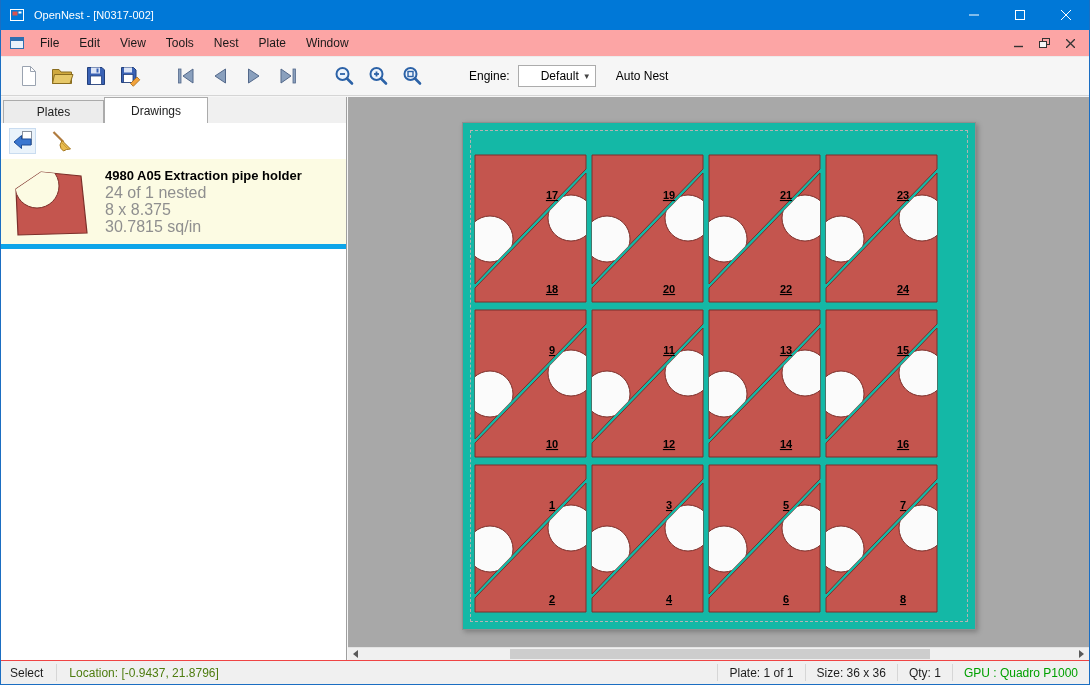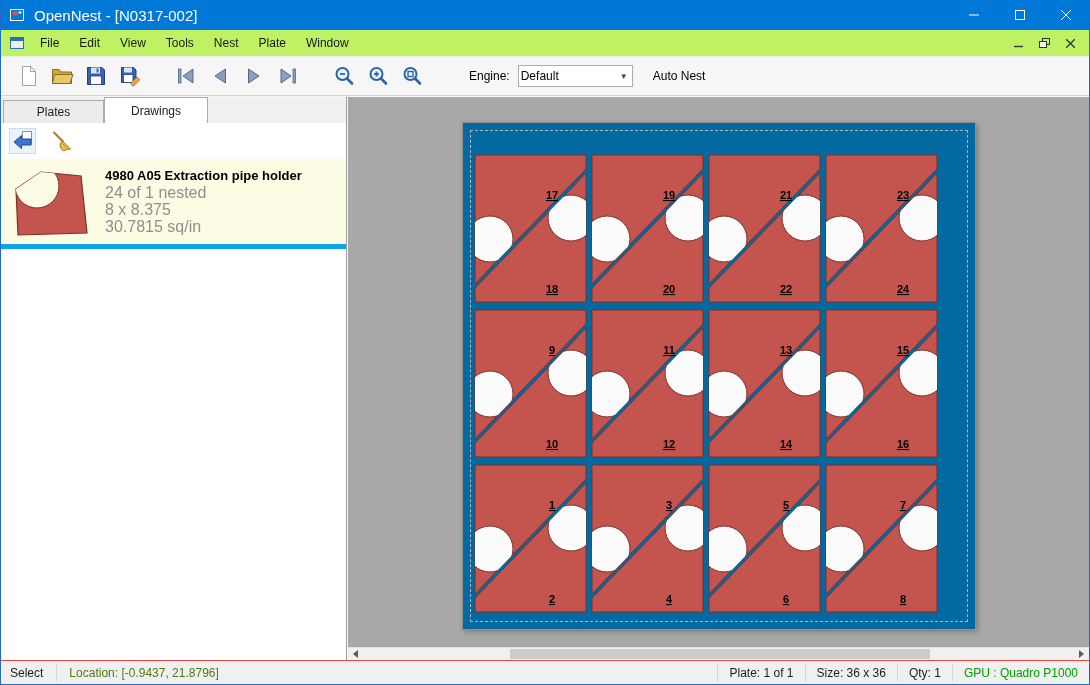--- a/index.html
+++ b/index.html
@@ -3,37 +3,37 @@
 <meta charset="utf-8">
 <style>
   *{box-sizing:border-box;margin:0;padding:0;}
   html,body{width:1090px;height:685px;}
   body{font-family:"Liberation Sans",sans-serif;overflow:hidden;background:#fff;}
   #win{position:relative;width:1090px;height:685px;border:1px solid #1b6ec2;border-top:none;background:#f6f6f6;}
 
   
   .titlebar{height:30px;background:var(--titlebar,#0078d7);display:flex;align-items:center;color:#fff;}
   .app-icon{width:16px;height:16px;margin:0 9px 0 8px;flex:none;}
-  .title-text{font-size:15px;}
+  .title-text{font-size:11px;}
   .caption-btns{margin-left:auto;display:flex;height:30px;}
   .cap-btn{width:46px;display:flex;align-items:center;justify-content:center;}
 
   
-  .menubar{height:26px;background:#bef264;display:flex;align-items:center;}
+  .menubar{height:26px;background:#fca5a5;display:flex;align-items:center;}
   .mdi-icon{width:16px;height:16px;margin:0 5px 0 8px;flex:none;}
   .menu-item{font-size:12px;padding:0 10px;height:100%;display:flex;align-items:center;color:#1a1a1a;cursor:default;}
   .mdi-btns{margin-left:auto;display:flex;align-items:center;margin-right:6px;}
   .mdi-btn{width:26px;height:22px;display:flex;align-items:center;justify-content:center;}
 
   
   .toolbar{height:40px;background:#f6f6f6;border-bottom:1px solid #d5d5d5;border-top:1px solid #ececec;display:flex;align-items:center;padding-left:10px;}
   .tool-btn{width:34px;height:32px;display:flex;align-items:center;justify-content:center;border-radius:3px;flex:none;}
   .gap{margin-left:22px;}
   .engine-label{margin-left:40px;font-size:12px;font-weight:normal;}
-  .engine-combo{margin-left:8px;width:115px;height:22px;border:1px solid #acacac;background:#fff;display:flex;align-items:center;font-size:12px;padding-left:2px;}
+  .engine-combo{margin-left:8px;width:78px;height:22px;border:1px solid #acacac;background:#fff;display:flex;align-items:center;font-size:12px;padding-left:22px;}
   .combo-arrow{margin-left:auto;width:16px;height:100%;display:flex;align-items:center;justify-content:center;font-size:8px;color:#444;}
   .autonest-label{margin-left:20px;font-size:12px;}
 
   
   .side{position:absolute;left:0;top:97px;width:346px;bottom:24px;background:#fff;border-right:1px solid #9f9f9f;display:flex;flex-direction:column;}
   .tabstrip{height:26px;background:#f0f0f0;display:flex;align-items:flex-end;padding-left:2px;gap:0;flex:none;}
   .tab{height:23px;display:flex;align-items:center;justify-content:center;font-size:12px;border:1px solid #ababab;border-bottom:none;background:#ececec;color:#222;}
   .tab.w1{width:101px;}
   .tab.w2{width:104px;}
   .tab.active{background:#fff;height:26px;}
@@ -41,21 +41,21 @@
   .ptool-btn{width:27px;height:26px;display:flex;align-items:center;justify-content:center;border:1px solid transparent;}
   .ptool-btn:first-child{border:1px solid #c9dcf0;background:#eaf3fb;}
   .card{background:#fcfbe3;display:flex;padding:6px 8px;height:90px;flex:none;border-bottom:5px solid #0ea5e9;cursor:default;}
   .thumb{width:86px;height:76px;flex:none;}
   .card-text{margin-left:10px;padding-top:3px;}
   .card-title{font-size:13px;font-weight:bold;color:#000;}
   .card-line{font-size:16px;color:#8f8f8f;margin-top:3px;line-height:14px;}
 
   
   .canvas{position:absolute;left:347px;top:97px;right:0;bottom:37px;background:var(--canvas,#a8a8a8);overflow:hidden;}
-  .plate{position:absolute;left:114px;top:25px;width:514px;height:508px;background:#0369a1;border:1px solid #8f8f8f;box-shadow:2px 2px 5px rgba(0,0,0,.25);text-decoration:underline;}
+  .plate{position:absolute;left:114px;top:25px;width:514px;height:508px;background:#14b8a6;border:1px solid #8f8f8f;box-shadow:2px 2px 5px rgba(0,0,0,.25);text-decoration:underline;}
   .plate::before{content:'';position:absolute;inset:7px;border:1px dashed #b3b3b3;}
   .plate svg{position:absolute;left:0;top:0;}
   .part{fill:var(--part_fill,#c4554e);stroke:var(--part_stroke,#7c2f2a);stroke-width:1;}
   .hole{fill:#fbfbfb;stroke:var(--part_stroke,#7c2f2a);stroke-width:1;}
   .hole-t{fill:#fcfbe3;stroke:var(--part_stroke,#7c2f2a);stroke-width:1;}
   .thumb-part{fill:var(--part_fill,#c4554e);stroke:var(--part_stroke,#7c2f2a);stroke-width:1.2;}
   .pnum{font-family:"Liberation Sans",sans-serif;font-size:11px;font-weight:bold;fill:#000;text-anchor:middle;text-decoration:underline;}
 
   
   .hscroll{position:absolute;left:347px;right:0;bottom:24px;height:13px;background:#f0f0f0;border-top:1px solid #e3e3e3;}

